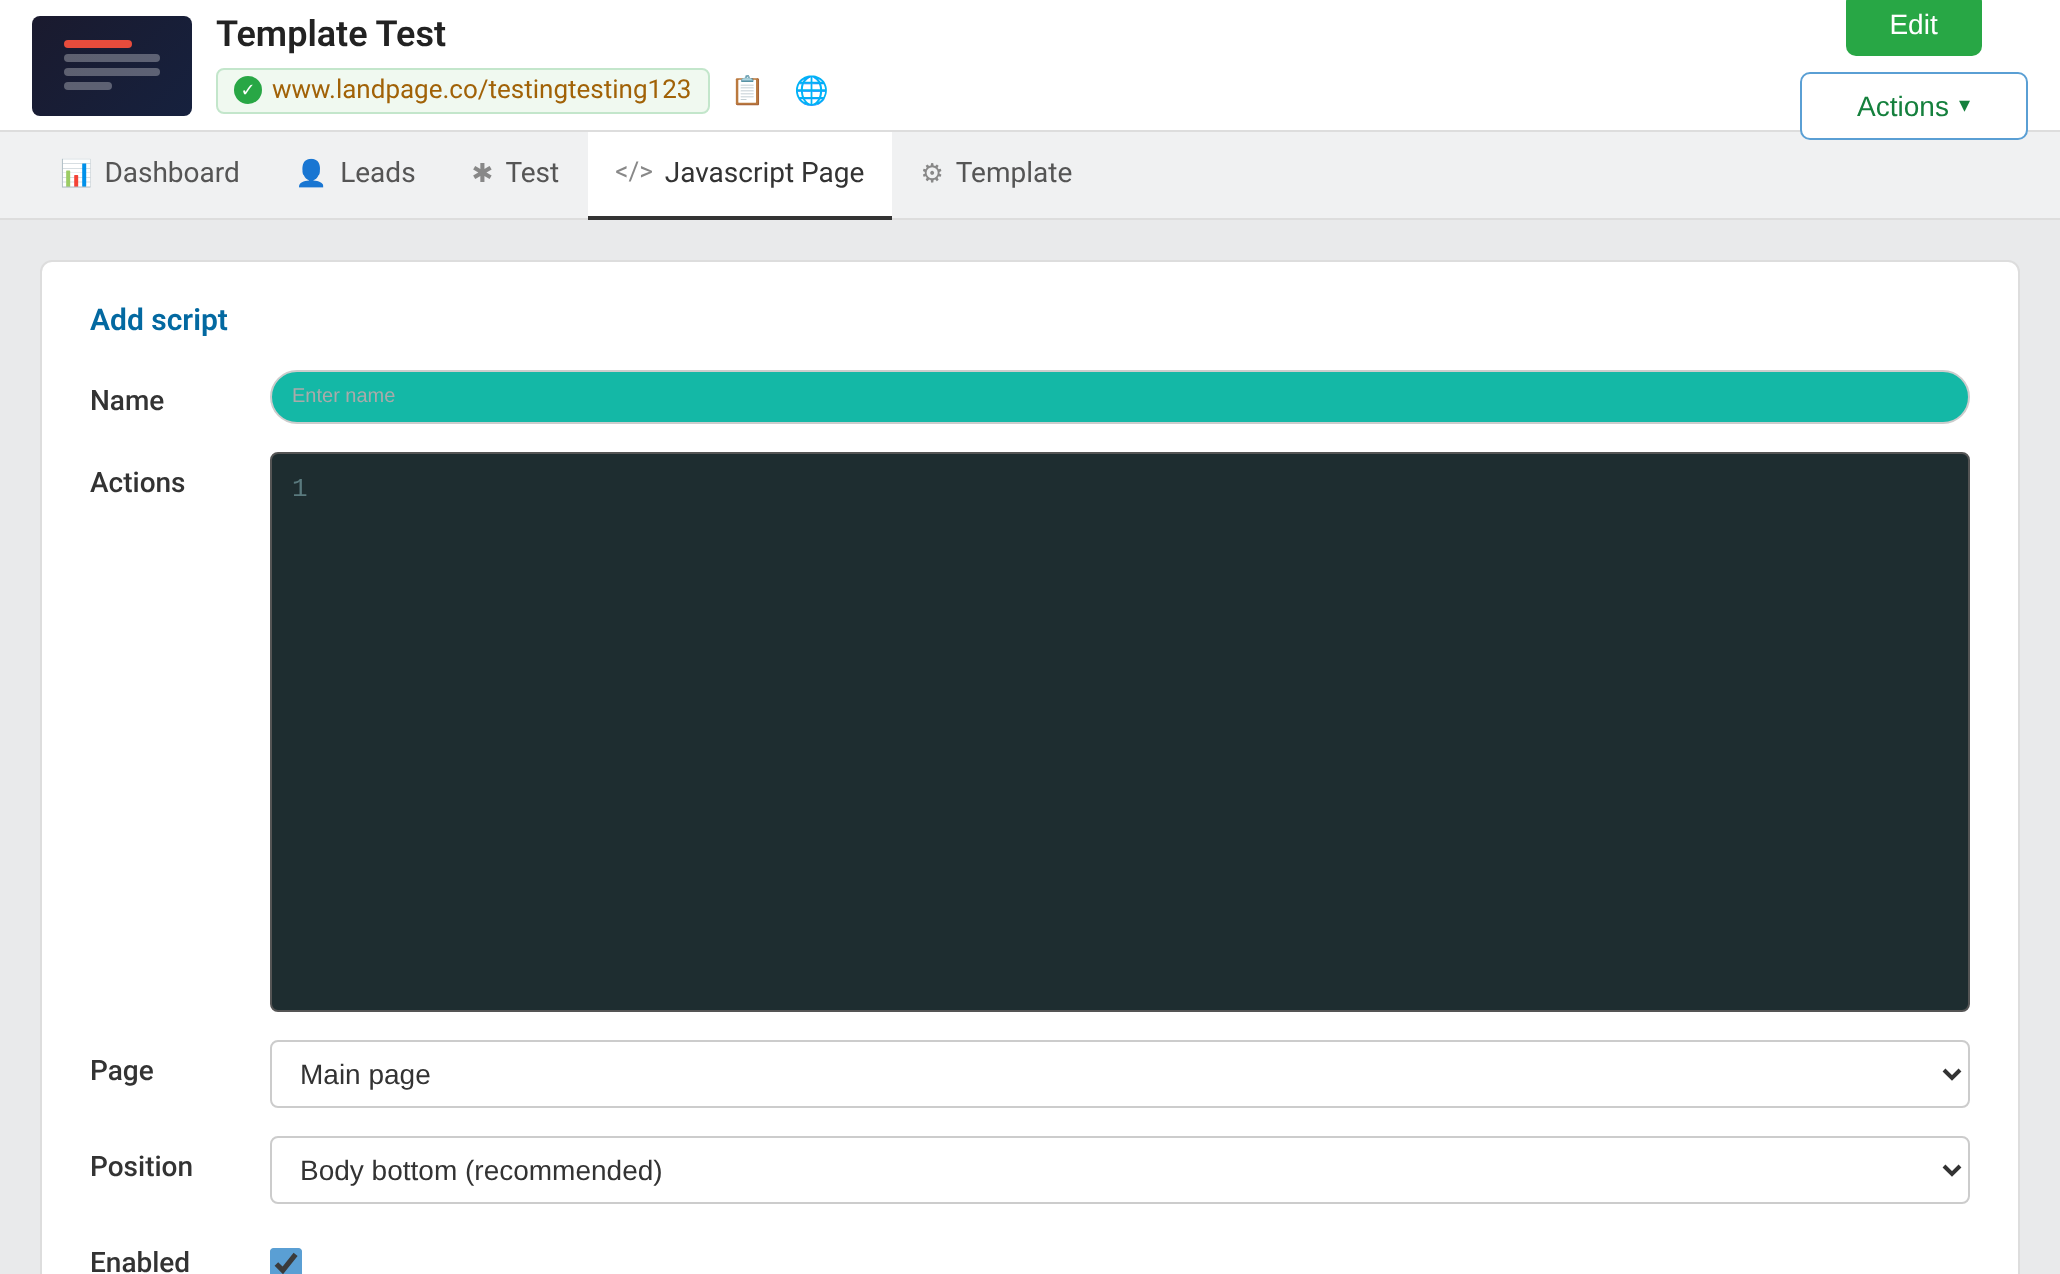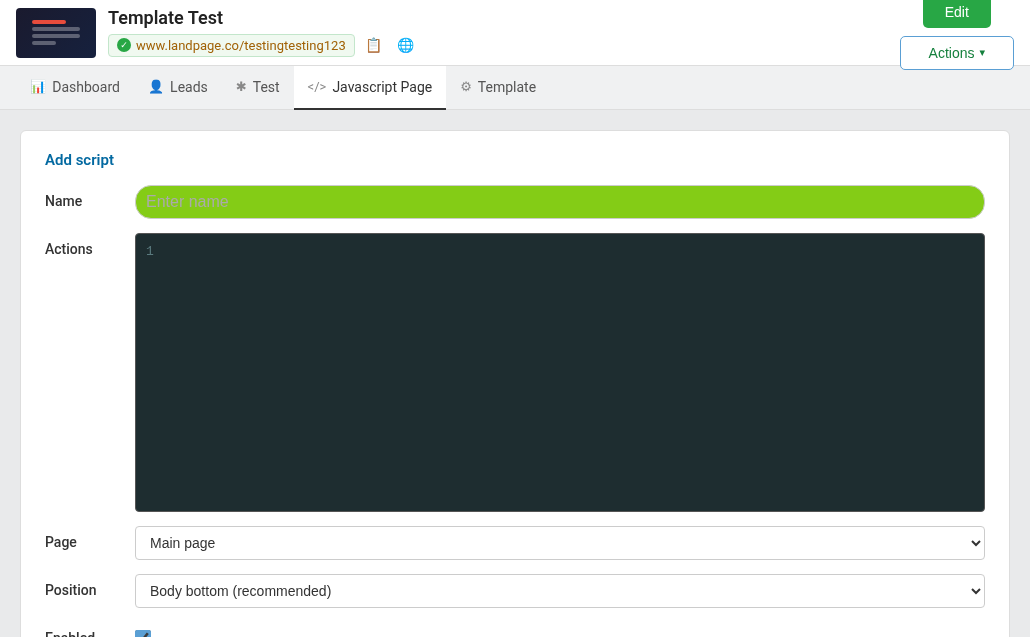--- a/index.html
+++ b/index.html
@@ -162,23 +162,23 @@
       color: #333;
       padding-top: 8px;
       flex-shrink: 0;
     }
     .form-control-wrap { flex: 1; }
     .form-input {
       width: 100%;
       border: 1px solid #ccc;
       border-radius: 16px;
       padding: 7px 10px;
-      font-size: 16px;
+      font-size: 10px;
       color: #333;
-      background: #84cc16;
+      background: #14b8a6;
       outline: none;
     }
     .form-input::placeholder { color: #aaa; }
     .code-editor-wrapper {
       width: 100%;
       background: #1e2d30;
       border: 1px solid #555;
       border-radius: 4px;
       min-height: 260px;
       padding: 8px 10px;

